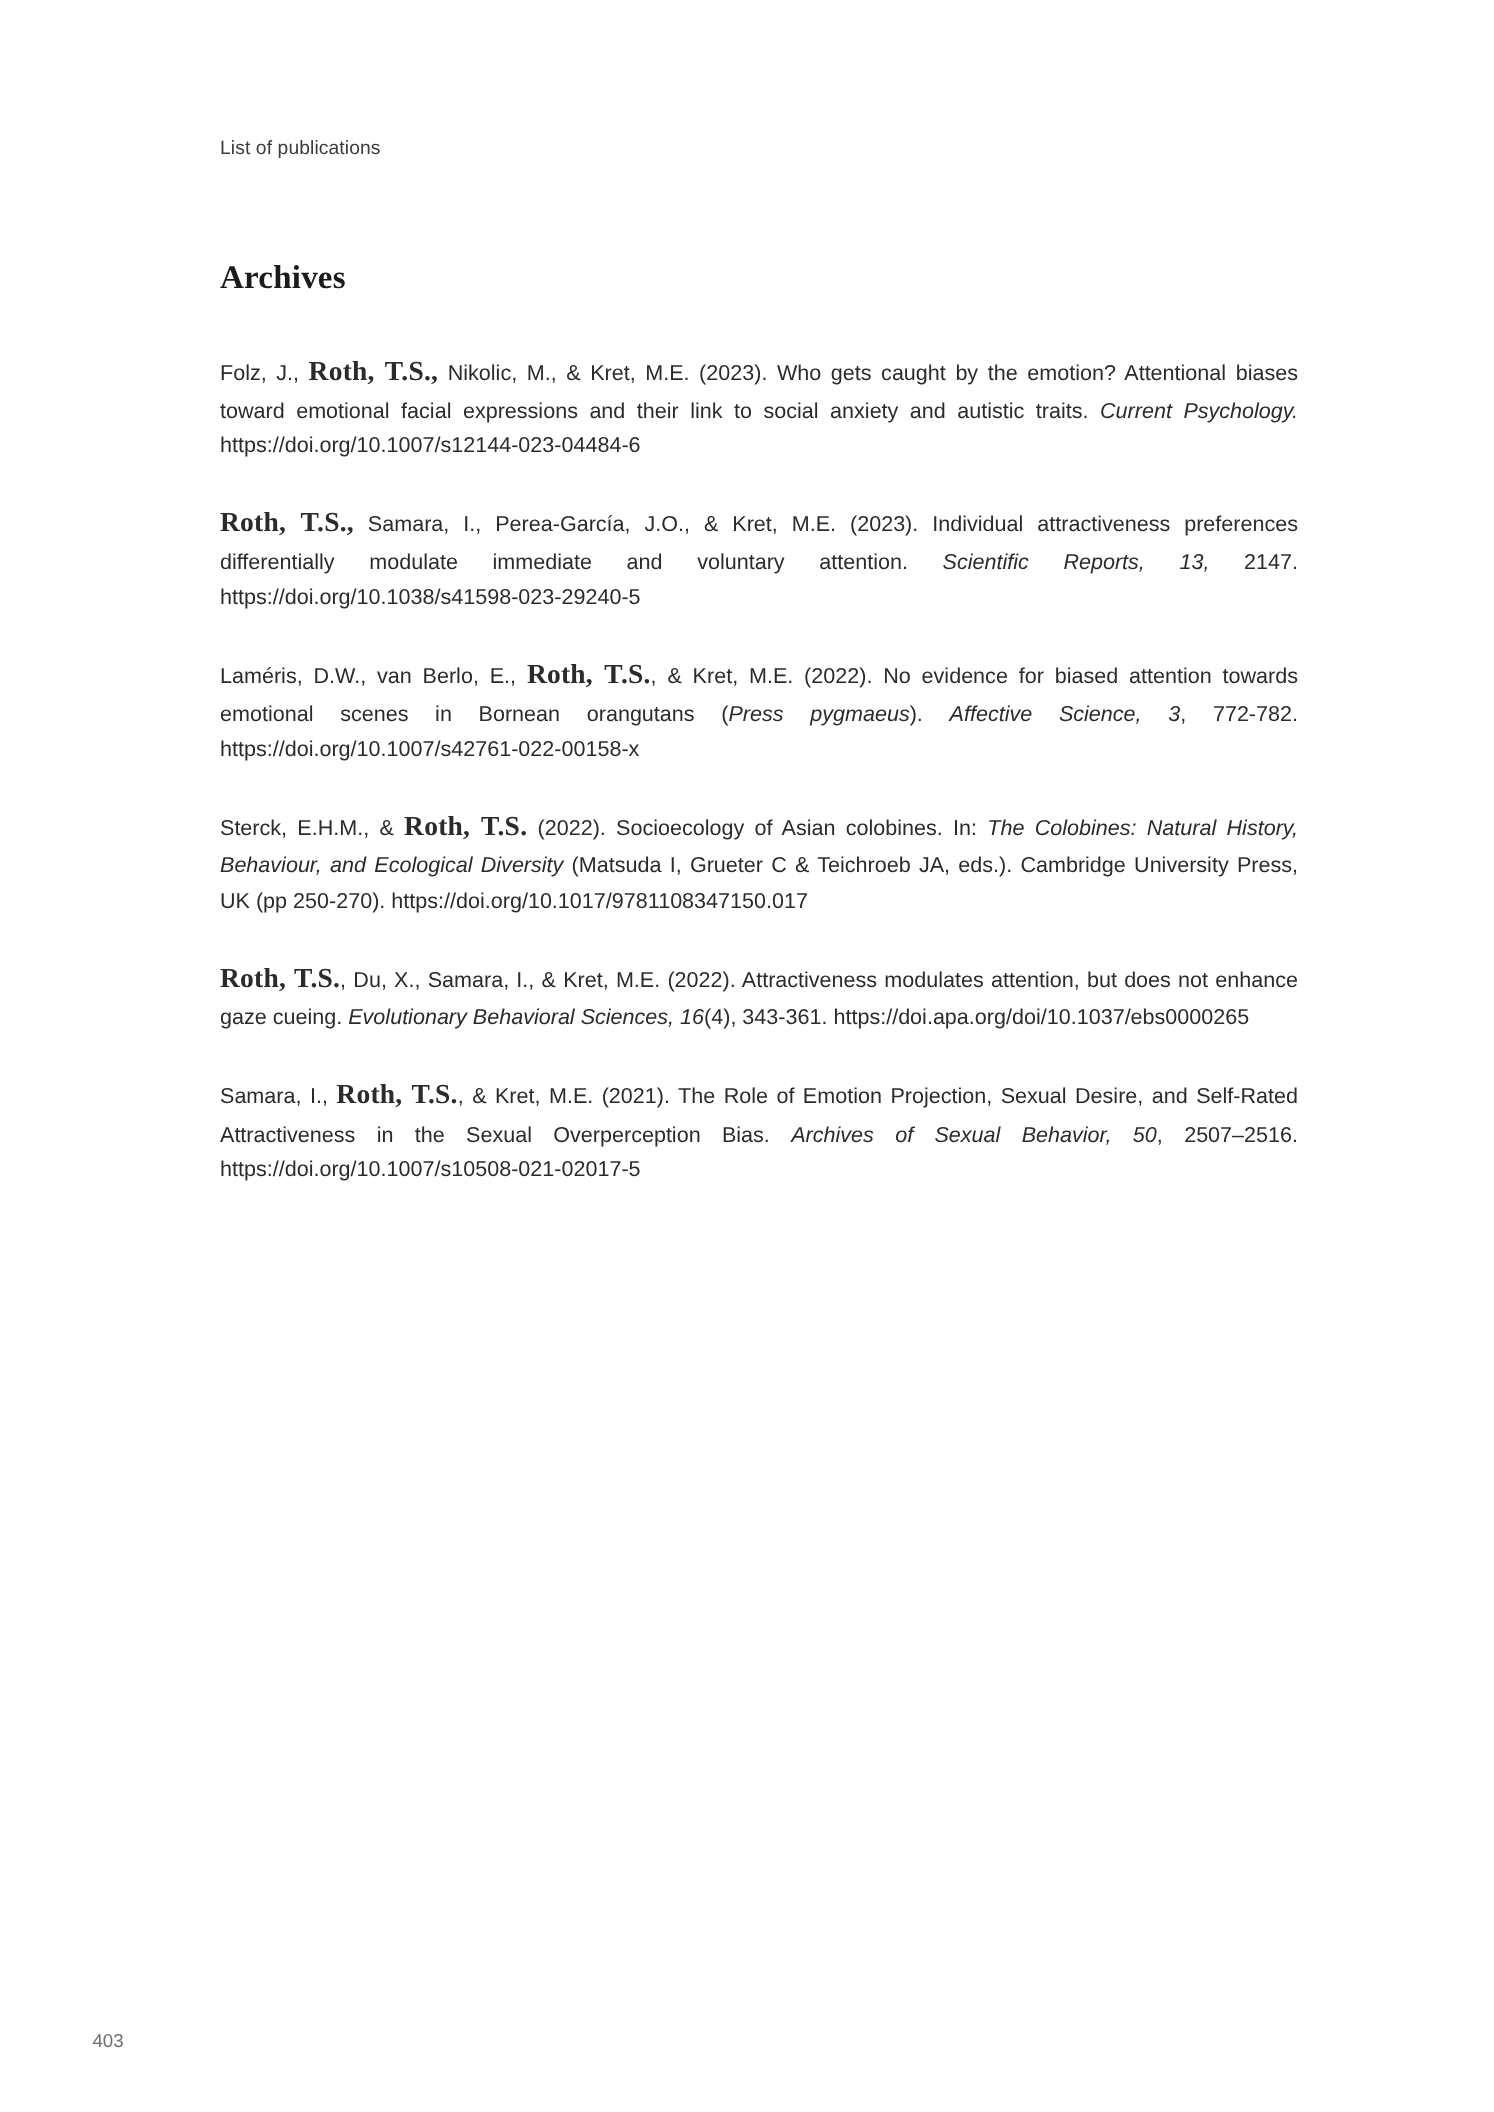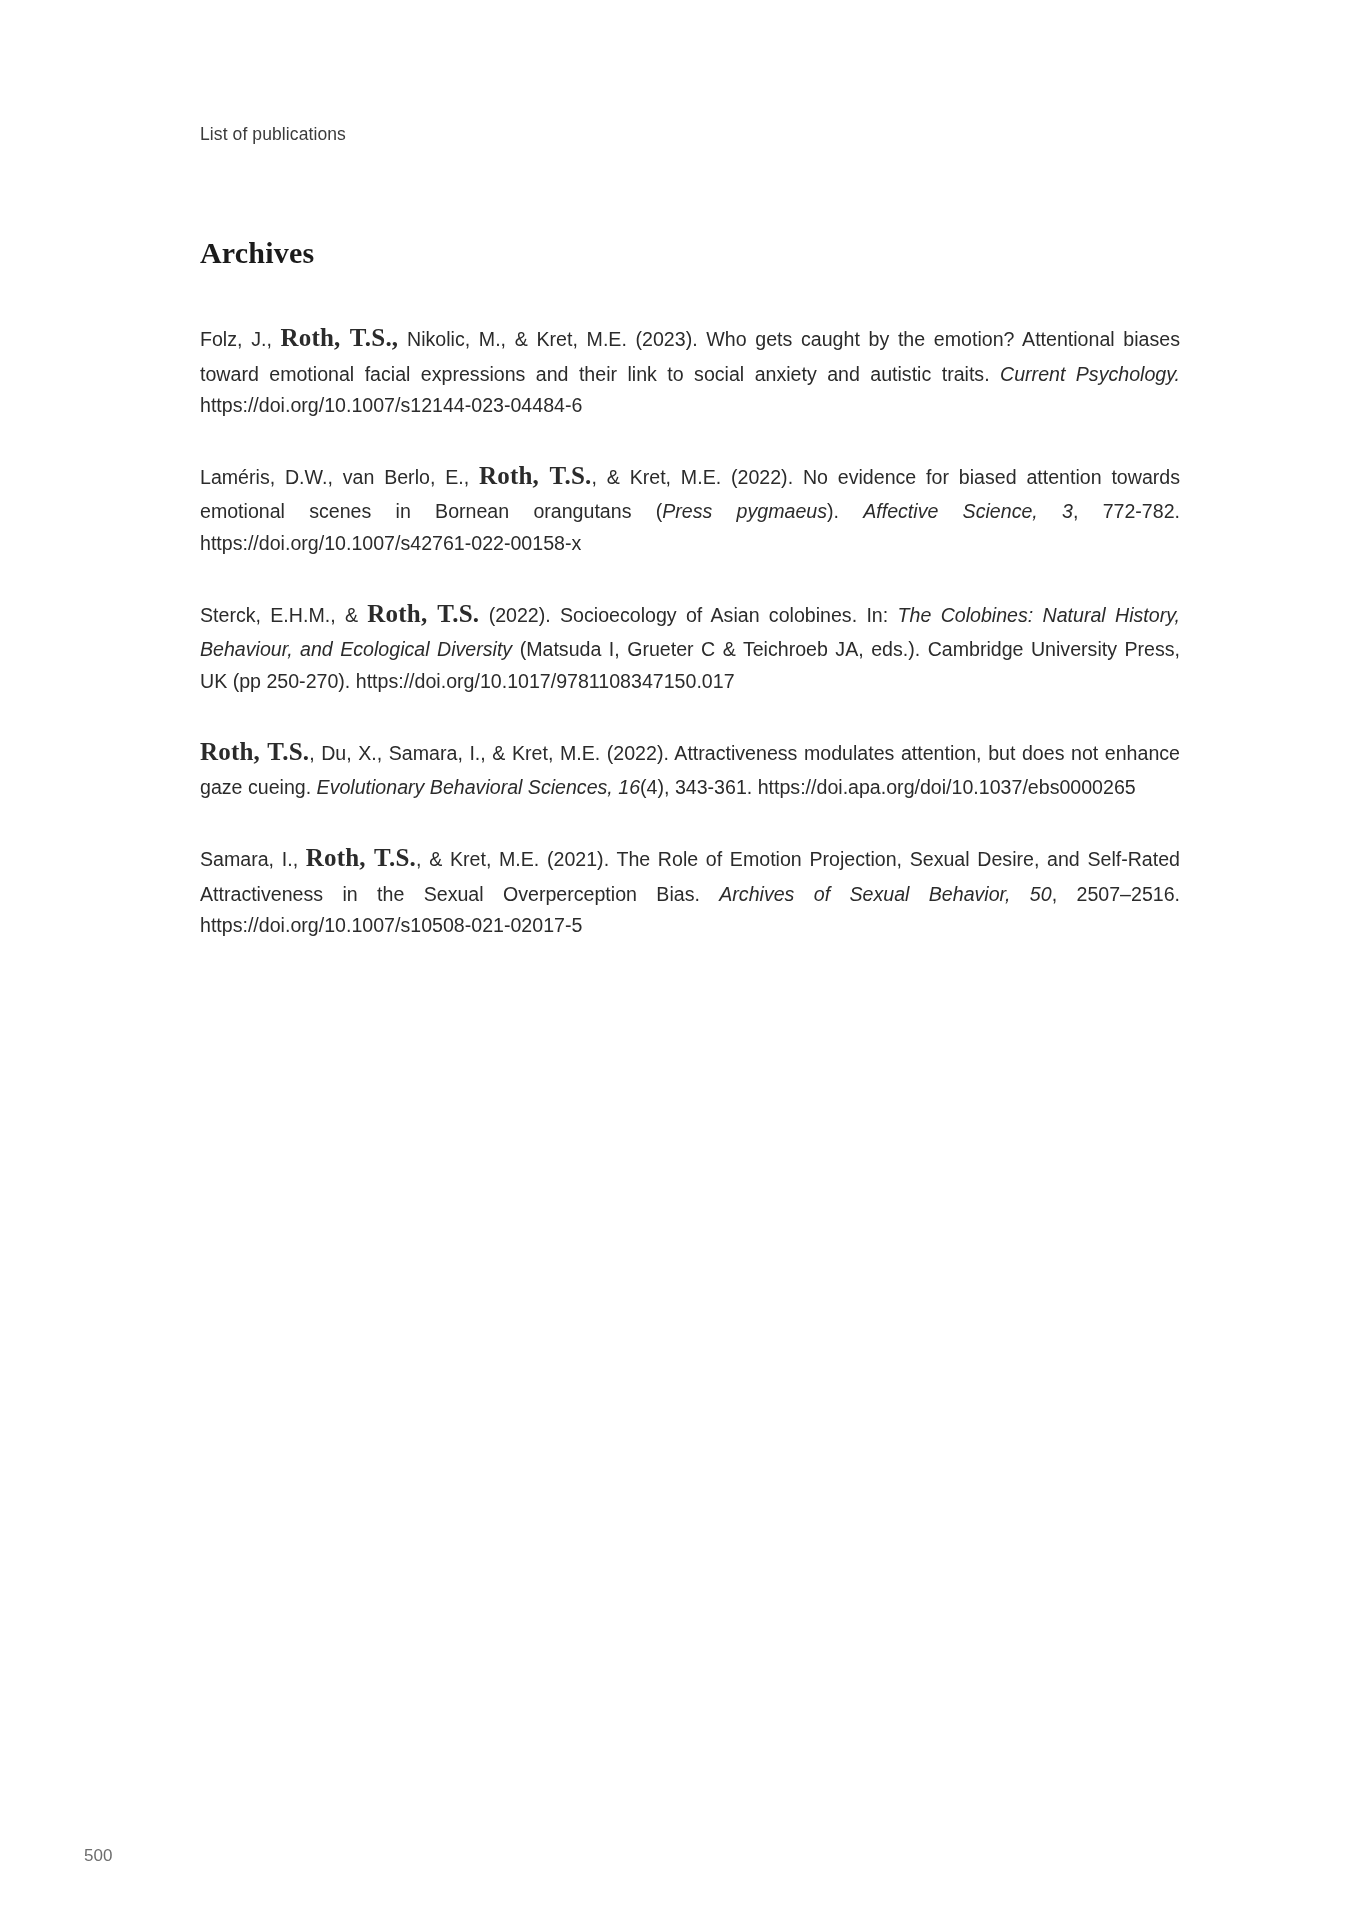--- a/index.html
+++ b/index.html
@@ -73,22 +73,23 @@
 
 <div class="page">
 
   <div class="running-head">List of publications</div>
 
   <div class="content">
     <h1 class="section-title">Archives</h1>
 
     <div>
       <p class="ref">Folz, J., <b>Roth, T.S.,</b> Nikolic, M., &amp; Kret, M.E. (2023). Who gets caught by the emotion? Attentional biases toward emotional facial expressions and their link to social anxiety and autistic traits. <i>Current Psychology.</i> https://doi.org/10.1007/s12144-023-04484-6</p>
+      <p class="ref"><b>Roth, T.S.,</b> Samara, I., Perea-García, J.O., &amp; Kret, M.E. (2023). Individual attractiveness preferences differentially modulate immediate and voluntary attention. <i>Scientific Reports, 13,</i> 2147. https://doi.org/10.1038/s41598-023-29240-5</p>
       <p class="ref">Laméris, D.W., van Berlo, E., <b>Roth, T.S.</b>, &amp; Kret, M.E. (2022). No evidence for biased attention towards emotional scenes in Bornean orangutans (<i>Press pygmaeus</i>). <i>Affective Science, 3</i>, 772-782. https://doi.org/10.1007/s42761-022-00158-x</p>
       <p class="ref">Sterck, E.H.M., &amp; <b>Roth, T.S.</b> (2022). Socioecology of Asian colobines. In: <i>The Colobines: Natural History, Behaviour, and Ecological Diversity</i> (Matsuda I, Grueter C &amp; Teichroeb JA, eds.). Cambridge University Press, UK (pp 250-270). https://doi.org/10.1017/9781108347150.017</p>
       <p class="ref"><b>Roth, T.S.</b>, Du, X., Samara, I., &amp; Kret, M.E. (2022). Attractiveness modulates attention, but does not enhance gaze cueing. <i>Evolutionary Behavioral Sciences, 16</i>(4), 343-361. https://doi.apa.org/doi/10.1037/ebs0000265</p>
       <p class="ref">Samara, I., <b>Roth, T.S.</b>, &amp; Kret, M.E. (2021). The Role of Emotion Projection, Sexual Desire, and Self-Rated Attractiveness in the Sexual Overperception Bias. <i>Archives of Sexual Behavior, 50</i>, 2507–2516. https://doi.org/10.1007/s10508-021-02017-5</p>
     </div>
   </div>
 
-  <div class="folio">500</div>
+  <div class="folio">403</div>
 
 </div>
 
 </body></html>

